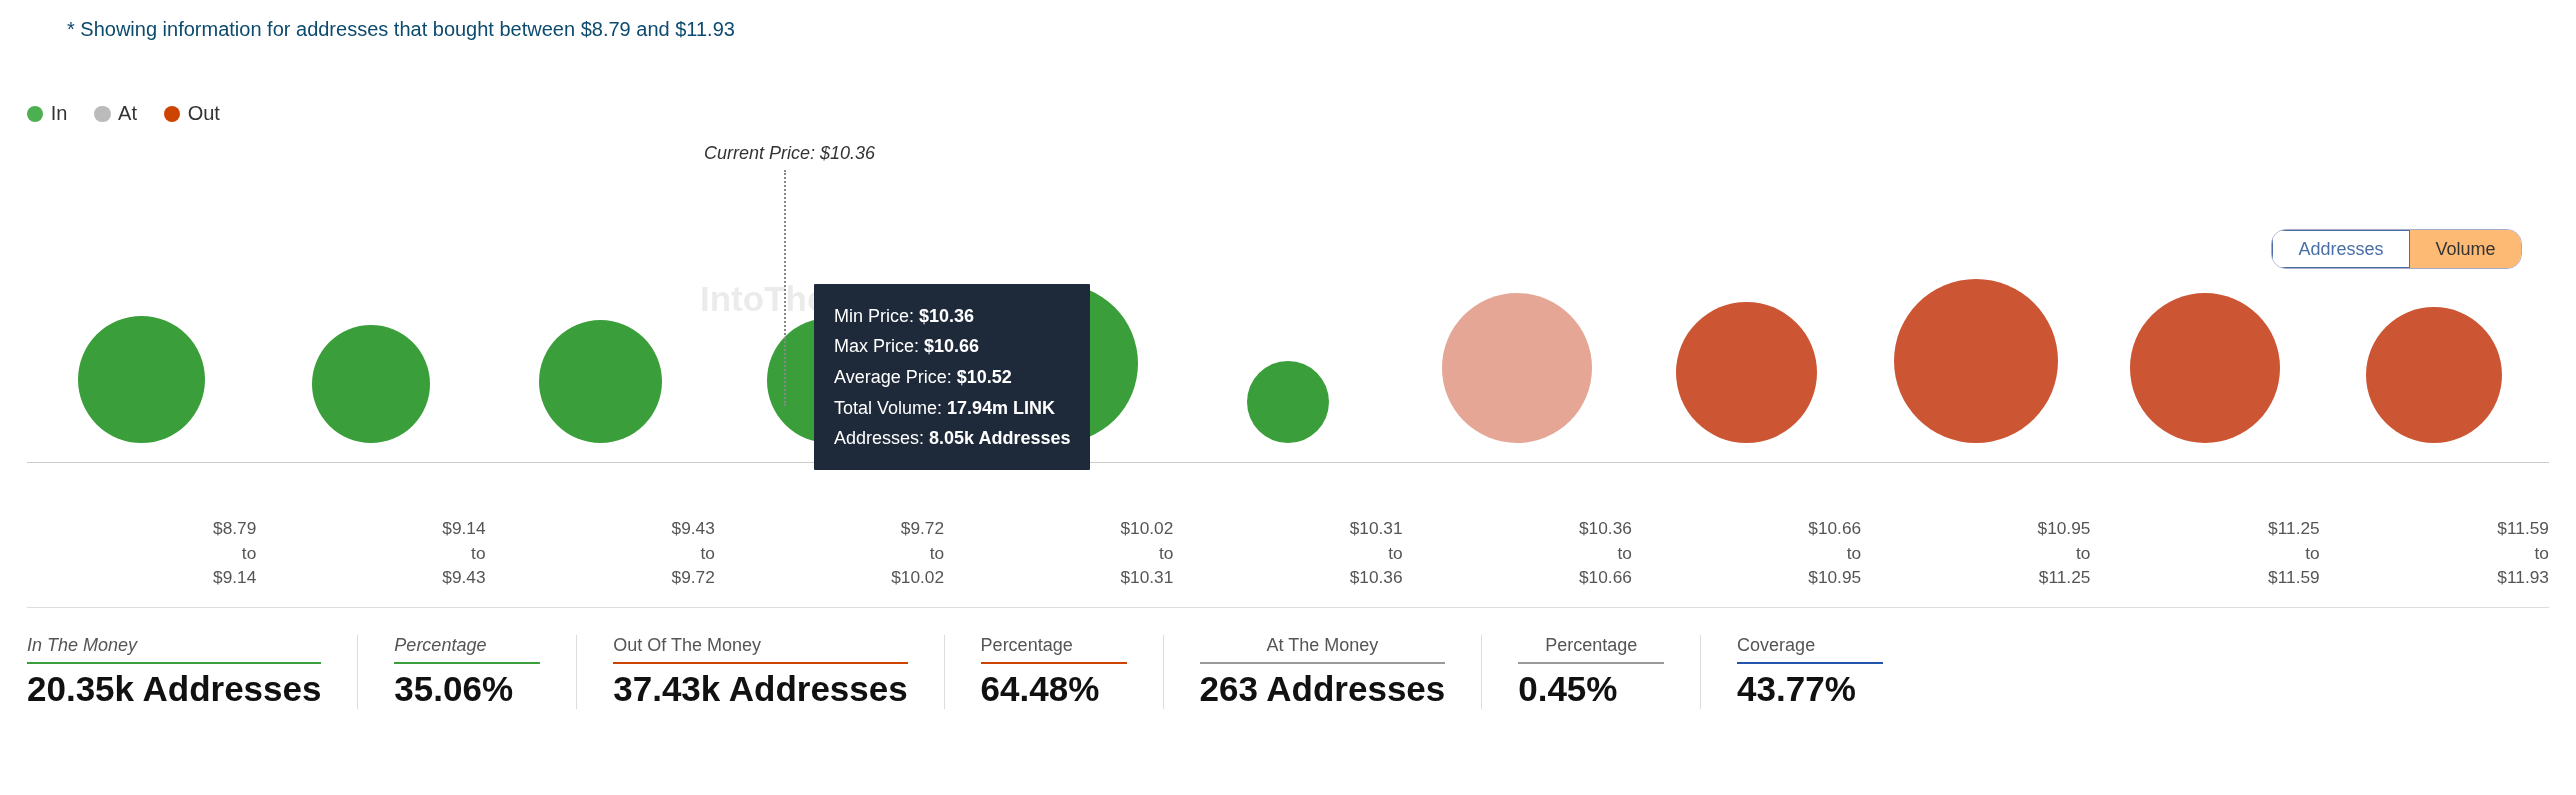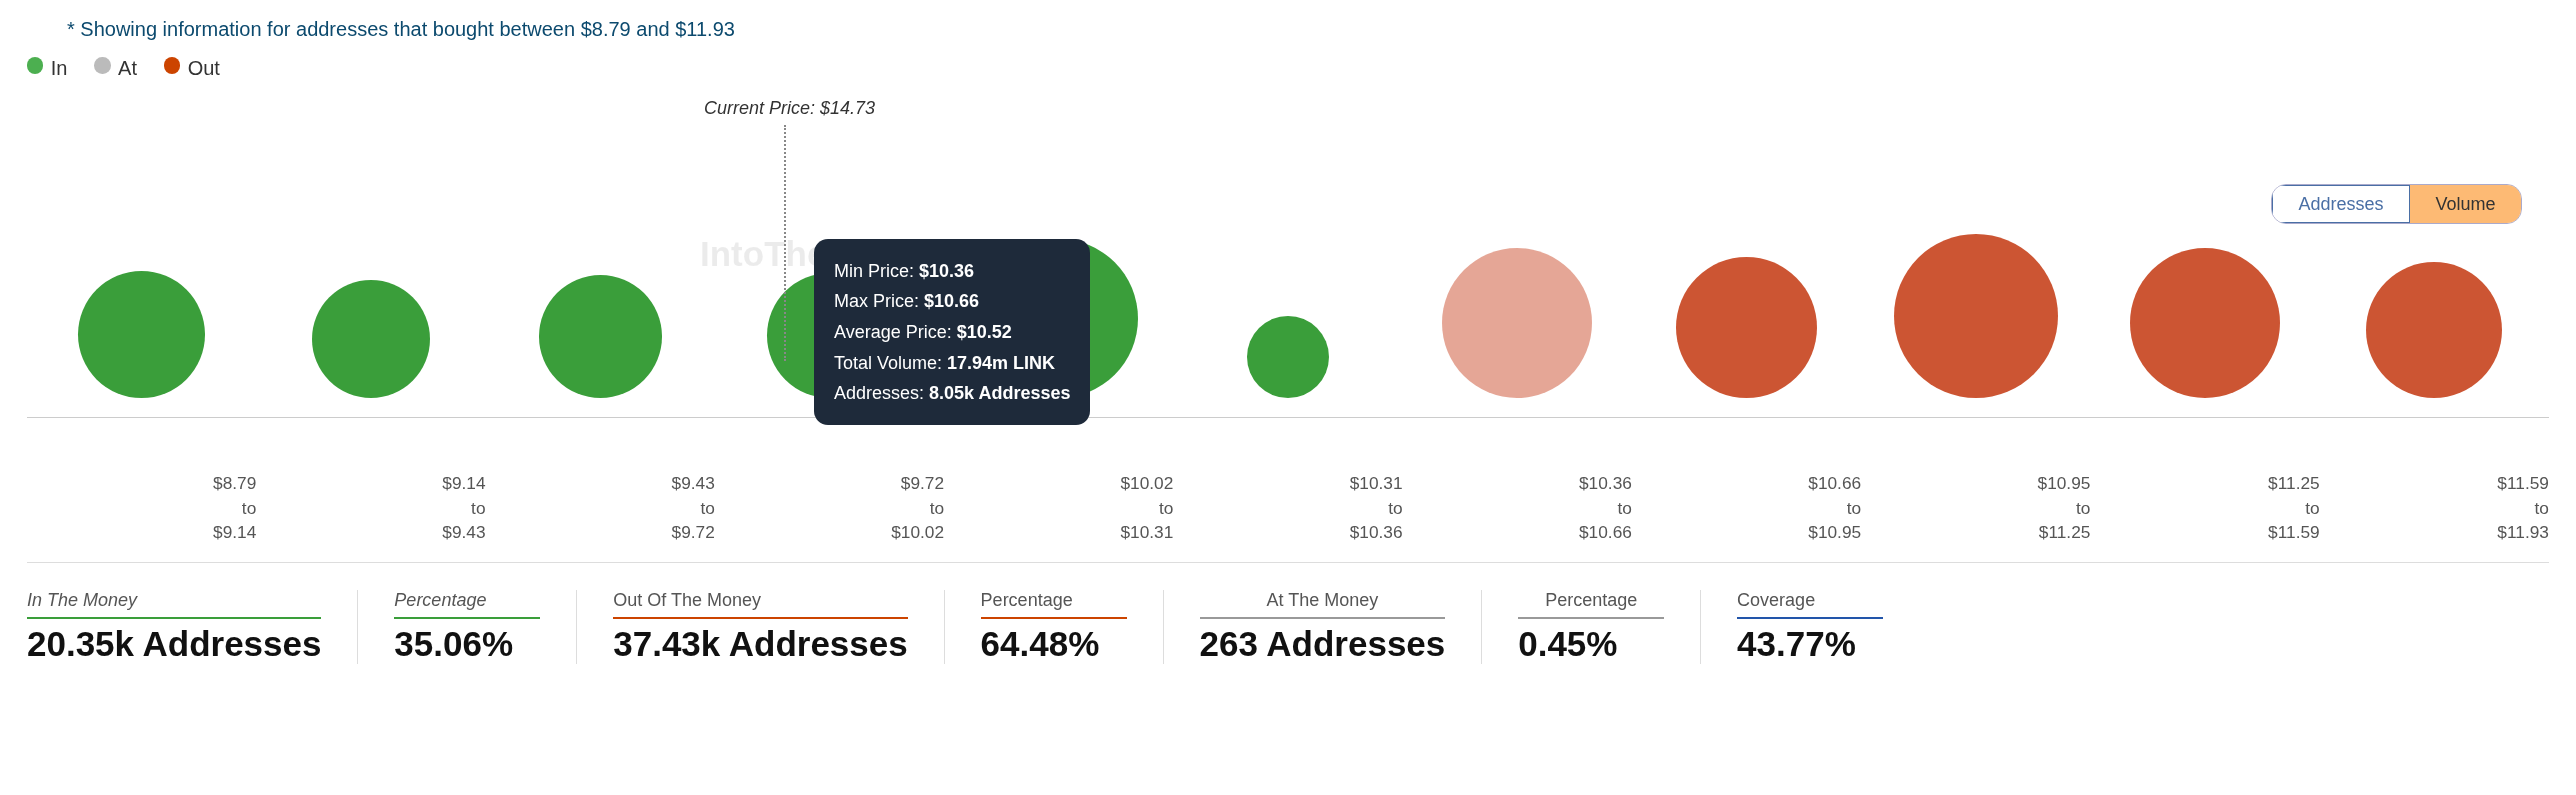--- a/index.html
+++ b/index.html
@@ -19,21 +19,23 @@
     }
     .legend {
       display: flex;
       align-items: center;
       gap: 27px;
       margin-bottom: 18px;
       font-size: 20px;
     }
     .legend-item {
       display: flex;
+      align-items: center;
       gap: 7.3px;
+      margin-top: 45px;
     }
     .legend-dot {
       width: 16.4px;
       height: 16.4px;
       border-radius: 50%;
     }
     .legend-dot.green { background: #4caf50; }
     .legend-dot.gray { background: #bbb; }
     .legend-dot.red { background: #cc4400; }
 
@@ -151,21 +153,21 @@
       line-height: 1.4;
     }
 
     .tooltip {
       position: absolute;
       top: 141px;
       left: 787px;
       background: #1e2a3a;
       color: #fff;
       padding: 16.4px 20px;
-      border-radius: 14px;
+      border-radius: 1px;
       font-size: 18px;
       line-height: 1.7;
       z-index: 10;
       min-width: 255px;
     }
     .tooltip .bold { font-weight: 700; }
 
     .divider {
       border: none;
       border-top: 0.9px solid #ddd;
@@ -232,21 +234,21 @@
   </div>
 </div>
 
 <div style="position:relative;">
   <div class="top-right-buttons">
     <button class="active">Addresses</button>
     <button>Volume</button>
   </div>
 
   <div class="chart-area">
-    <div class="current-price-label">Current Price: $14.73</div>
+    <div class="current-price-label">Current Price: $10.36</div>
 
     <div class="bubbles-container" id="bubbles-container">
     <div class="bubble-col">
           <div class="bubble green" style="width: 127px; height: 127px;"></div>
         </div>
         <div class="bubble-col">
           <div class="bubble green" style="width: 118px; height: 118px;"></div>
         </div>
         <div class="bubble-col">
           <div class="bubble green" style="width: 123px; height: 123px;"></div>

